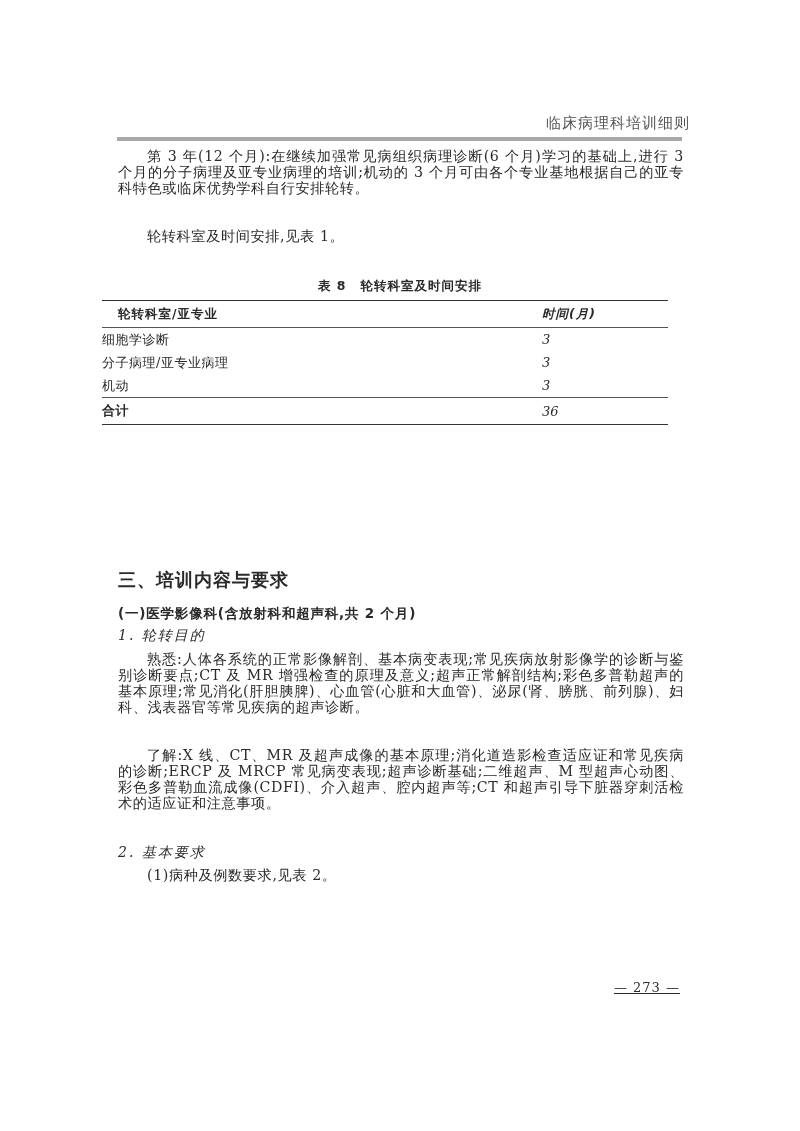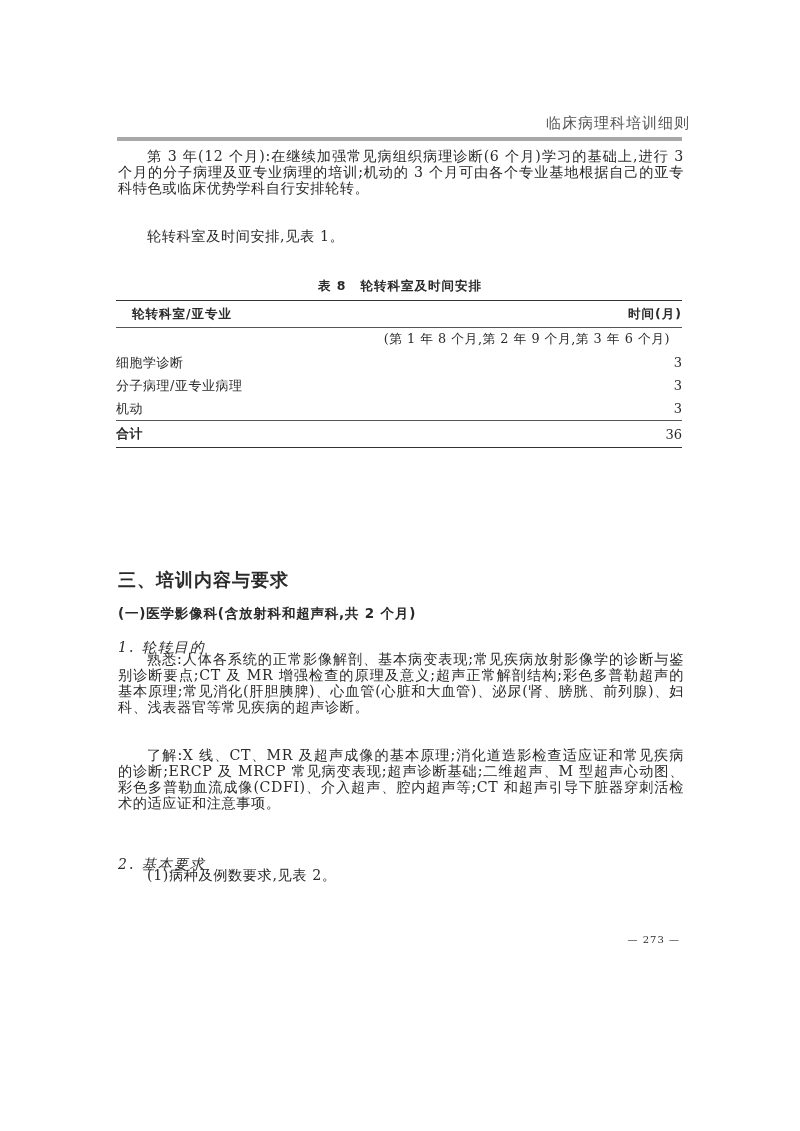--- a/index.html
+++ b/index.html
@@ -7,38 +7,38 @@
          font-family: "DejaVu Serif", "Liberation Serif", serif; color: #2a2a2a; }
   .running-head { position: absolute; top: 114px; right: 110px; font-size: 15px; color: #555;
                   letter-spacing: 1px; font-family: "DejaVu Sans", sans-serif; font-weight: 300; }
   .head-rule { position: absolute; top: 137px; left: 117px; width: 565px; height: 4px; background: #a8a8a8; }
   .para { position: absolute; left: 118px; width: 566px; font-size: 14.2px; line-height: 16px;
           text-align: justify; letter-spacing: 0.6px; }
   .indent { text-indent: 29px; }
   .caption { position: absolute; top: 278px; left: 0; width: 800px; text-align: center;
              font-family: "DejaVu Sans", sans-serif; font-weight: bold; font-size: 12.5px; letter-spacing: 1px; }
   .caption .sp { display: inline-block; width: 14px; }
-  table.rot { position: absolute; top: 300px; left: 116px; width: 566px; border-collapse: collapse;
+  table.rot { position: absolute; top: 300px; left: 102px; width: 566px; border-collapse: collapse;
               font-size: 13px; }
   table.rot td, table.rot th { padding: 0; height: 23px; vertical-align: middle; }
   table.rot thead tr { border-top: 1.5px solid #333; border-bottom: 1px solid #555; }
   table.rot thead th { font-family: "DejaVu Sans", sans-serif; font-weight: bold; font-size: 12.5px; height: 26px; letter-spacing: 1px; }
   table.rot th.c1 { text-align: left; padding-left: 16px; }
-  table.rot th.c2, table.rot td.c2 { text-align: right; width: 47%; padding-left: 140px; }
+  table.rot th.c2, table.rot td.c2 { text-align: left; width: 47%; padding-left: 140px; font-style: italic; }
   table.rot td.c1 { text-align: left; letter-spacing: 0.5px; }
   table.rot td.note { text-align: right; font-size: 12.8px; letter-spacing: 0.5px; padding-right: 12px; }
   table.rot tr.total { border-top: 1px solid #555; border-bottom: 1.5px solid #333; }
   table.rot tr.total td { height: 26px; }
   table.rot tr.total td.c1 { font-family: "DejaVu Sans", sans-serif; font-weight: bold; }
   .sec-title { position: absolute; top: 568px; left: 118px; font-size: 18px; font-weight: bold;
                font-family: "DejaVu Serif", serif; letter-spacing: 1px; }
   .sub-title { position: absolute; top: 605px; left: 118px; font-size: 13.5px; font-weight: bold;
                font-family: "DejaVu Sans", sans-serif; letter-spacing: 0.8px; }
-  .item-title { position: absolute; left: 118px; font-size: 14px; letter-spacing: 2px; font-style: italic; margin-top: 12px; }
-  .folio { position: absolute; top: 934px; right: 120px; font-size: 10px; letter-spacing: 1px; }
+  .item-title { position: absolute; left: 118px; font-size: 14px; letter-spacing: 2px; font-style: italic; }
+  .folio { position: absolute; top: 980px; right: 120px; font-size: 13px; letter-spacing: 1px; text-decoration: underline; }
 </style>
 </head>
 <body>
 
 <div class="running-head">临床病理科培训细则</div>
 <div class="head-rule"></div>
 
 <p class="para indent" style="top:148px;margin:0;">第 3 年(12 个月):在继续加强常见病组织病理诊断(6 个月)学习的基础上,进行 3 个月的分子病理及亚专业病理的培训;机动的 3 个月可由各个专业基地根据自己的亚专科特色或临床优势学科自行安排轮转。</p>
 <p class="para indent" style="top:228px;margin:0;">轮转科室及时间安排,见表 1。</p>
 
@@ -47,23 +47,20 @@
 </div>
 
 <table class="rot">
   <thead>
     <tr>
       <th class="c1">轮转科室/亚专业</th>
       <th class="c2">时间(月)</th>
     </tr>
   </thead>
   <tbody>
-    <tr>
-      <td colspan="2" class="note">(第 1 年 8 个月,第 2 年 9 个月,第 3 年 6 个月)</td>
-    </tr>
     <tr>
       <td class="c1">细胞学诊断</td>
       <td class="c2">3</td>
     </tr>
     <tr>
       <td class="c1">分子病理/亚专业病理</td>
       <td class="c2">3</td>
     </tr>
     <tr>
       <td class="c1">机动</td>

